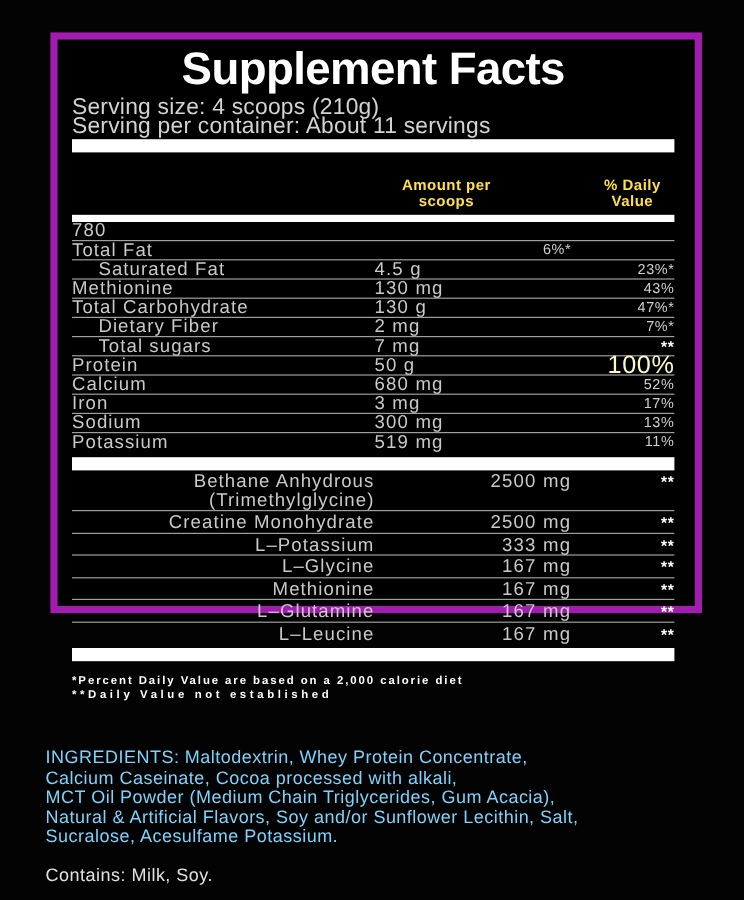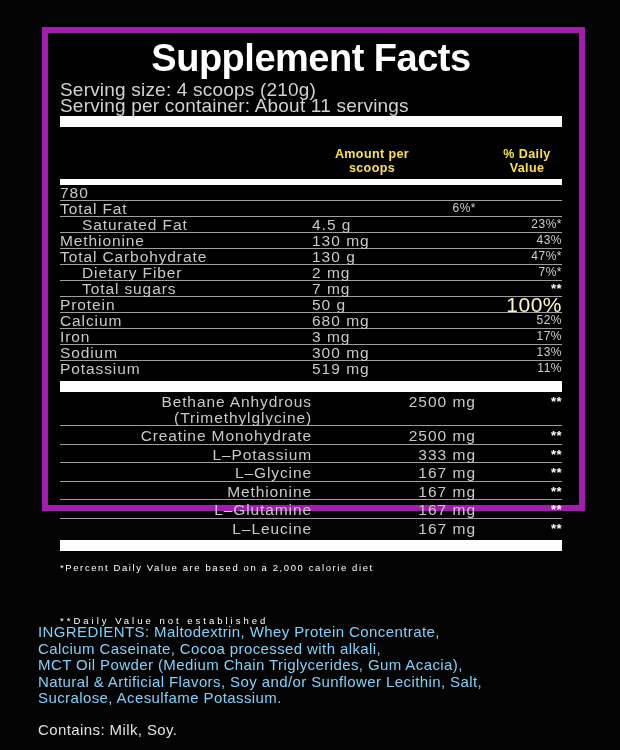--- a/index.html
+++ b/index.html
@@ -94,26 +94,26 @@
   .nrow .dv.dv-bold { color: #ffffff; font-weight: bold; font-size: 13px; }
 
   .supp .nrow { padding: 2px 0 0 0; }
   .supp .nrow .name, .supp .nrow .amount { line-height: 15.5px; text-align: right; }
   .name .name2 { color: #c9c9c9; }
 
   .footnotes { margin-top: 11px; }
   .footnote {
     color: #ffffff;
     font-size: 9.5px;
-    font-weight: normal;
+    font-weight: bold;
     line-height: 11.5px;
     letter-spacing: 1.6px;
     white-space: nowrap;
   }
-  .footnote.fn2 { letter-spacing: 3px; margin-top: 41px; }
+  .footnote.fn2 { letter-spacing: 3px; }
 
   .ingredients {
     position: absolute;
     left: 38px; top: 624px;
     width: 565px;
     color: #7dd3fc;
     font-size: 15px;
     line-height: 16.5px;
     letter-spacing: 0.4px;
     white-space: pre-line;

